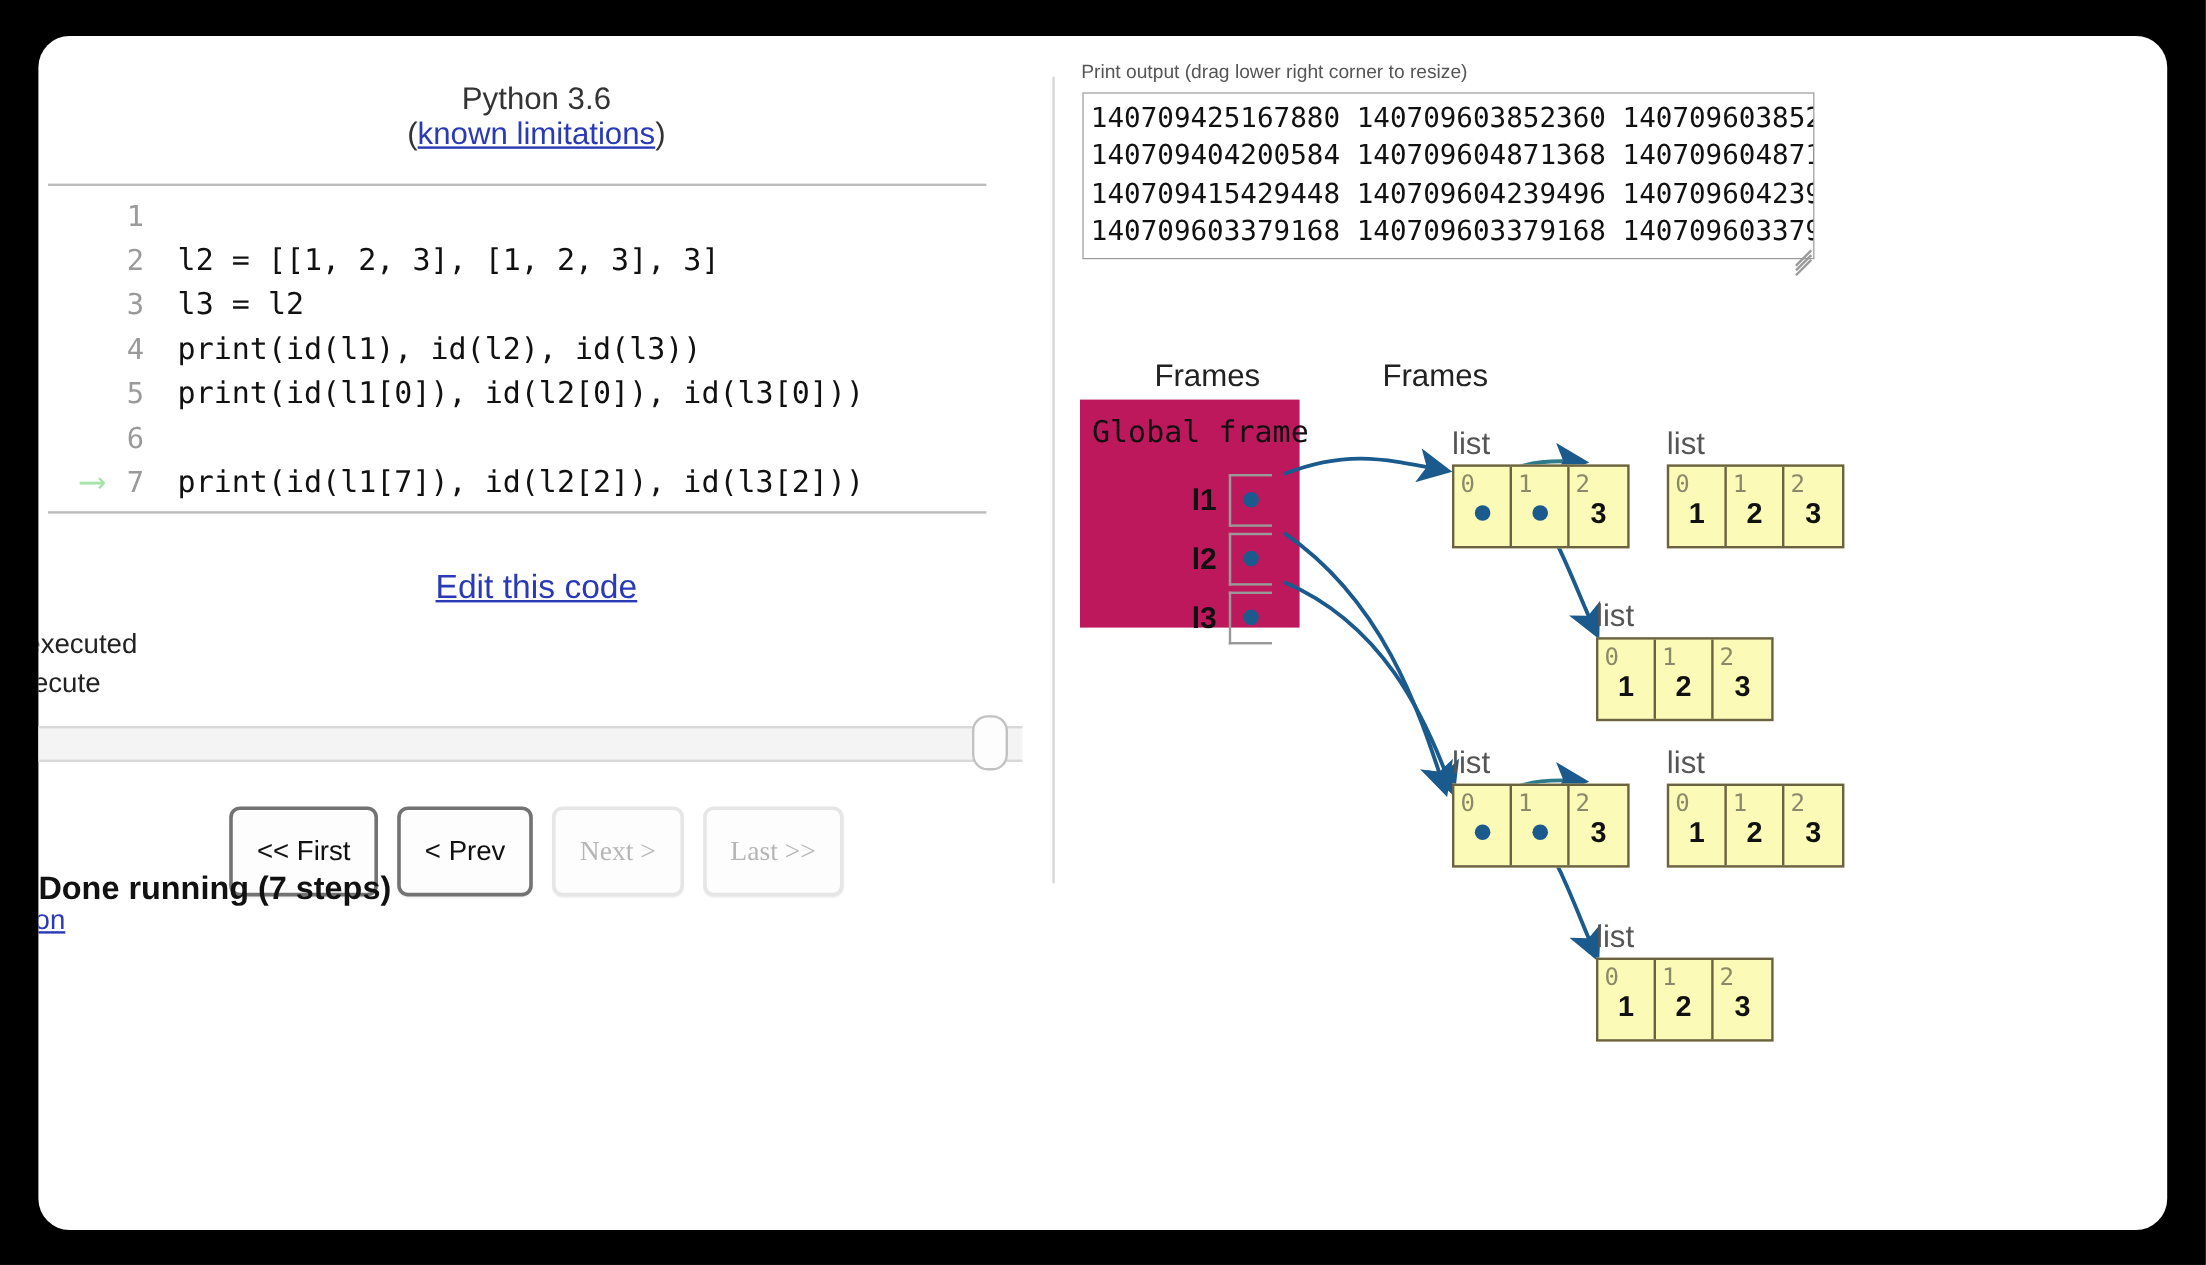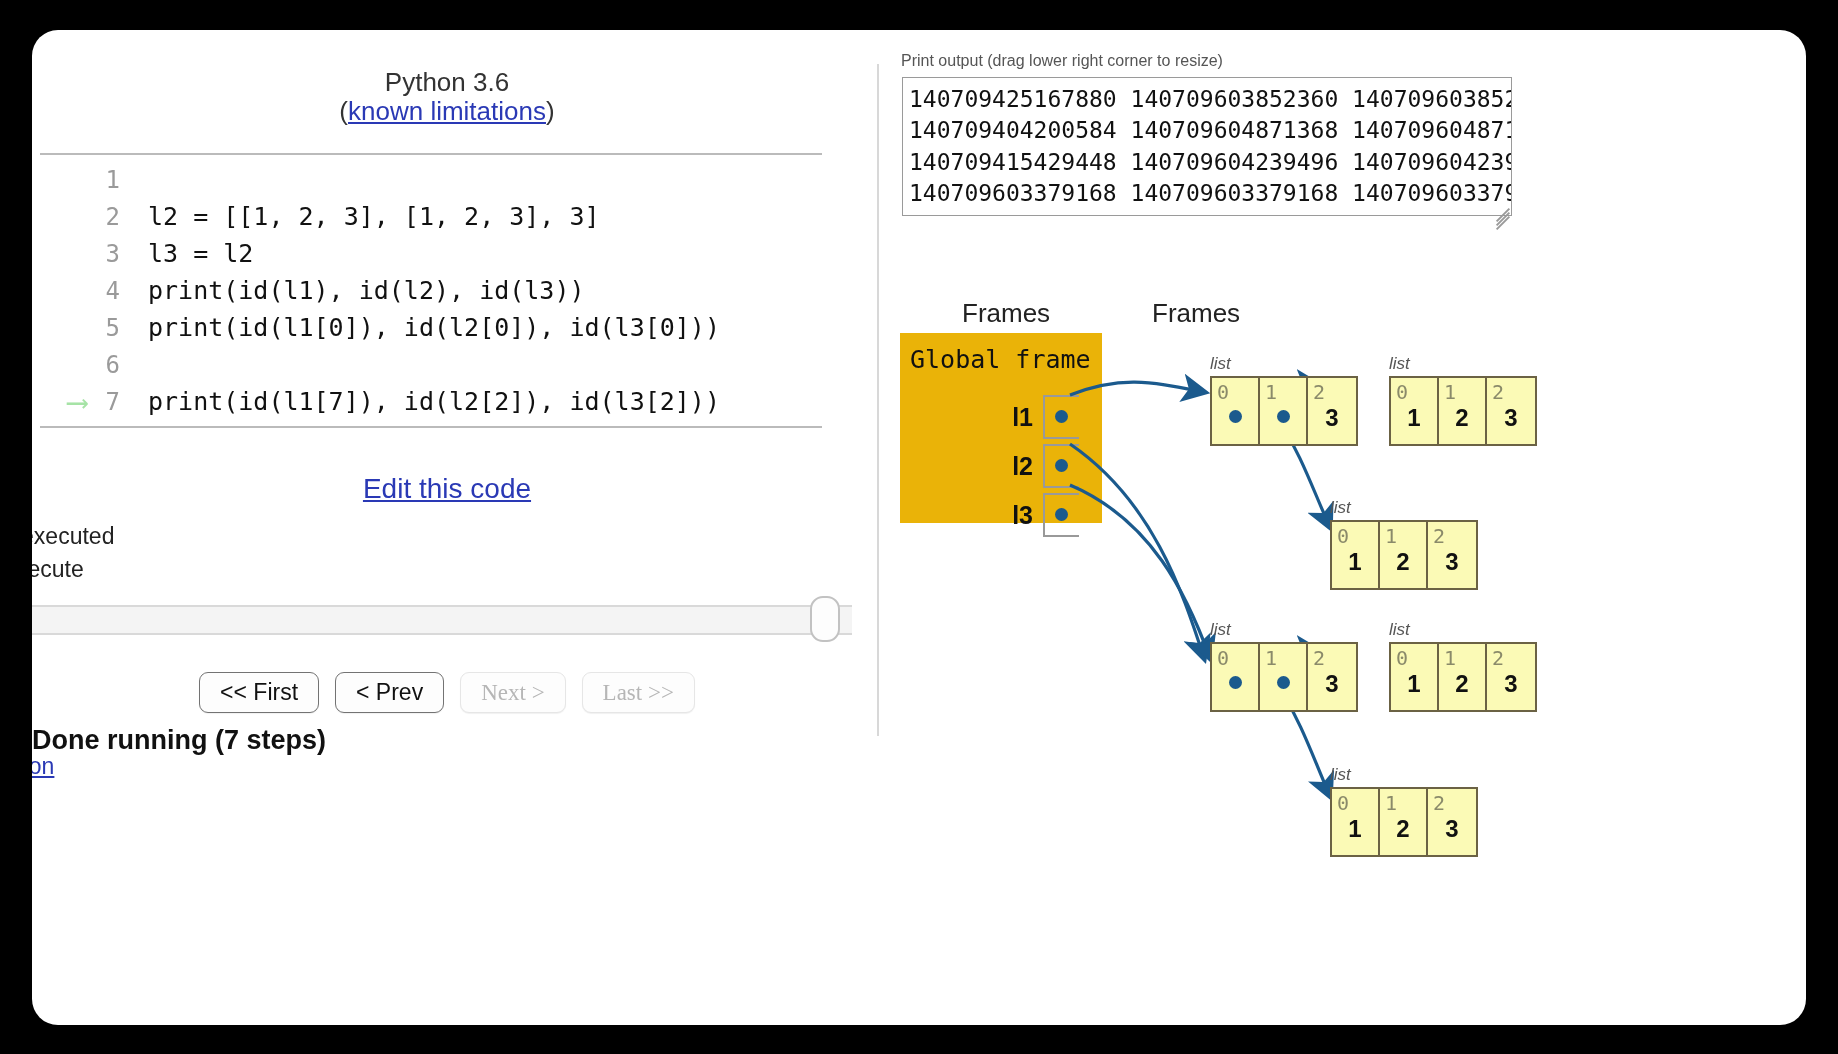--- a/index.html
+++ b/index.html
@@ -76,22 +76,22 @@
     width:26px;height:42px;border-radius:13px;
     background:#fdfdfd;border:2px solid #c2c2c2;
   }
   .btn-row{
     position:absolute;left:0;top:642px;width:830px;
     display:flex;justify-content:center;gap:16px;
   }
   .btn{
     font-family:"Liberation Sans", sans-serif;
     font-size:23px;
-    padding:6px 20px;
-    border:1px solid #737373;border-radius:9px;
+    padding:21px 20px;
+    border:3px solid #737373;border-radius:9px;
     background:#fdfdfd;color:#111;
     box-shadow:0 1px 1px rgba(0,0,0,.06);
   }
   .btn.disabled{color:#b6b6b6;border-color:#e6e6e6;font-family:Liberation Serif, serif;}
   .done-text{
     position:absolute;left:0;top:695px;width:830px;text-align:left;
     font-size:27px;font-weight:bold;color:#111;
   }
   .viz-link{
     position:absolute;left:-62px;top:723px;
@@ -127,22 +127,22 @@
     color:#888;font-size:16px;line-height:1;
   }
   .resize-grip i{display:block;height:2px;background:#9a9a9a;margin:2px 0;transform:rotate(-45deg);}
   .col-head{
     position:absolute;font-size:26px;color:#222;
   }
   .col-frames{left:110px;top:268px;}
   .col-objects{left:300px;top:268px;}
   .global-frame{
     position:absolute;left:48px;top:303px;
-    width:202px;height:190px;
-    background:#eab308;
+    width:183px;height:190px;
+    background:#be185d;
   }
   .gf-title{
     position:absolute;left:10px;top:12px;
     font-family:"DejaVu Sans Mono", monospace;
     font-size:25px;color:#111;white-space:nowrap;
   }
   .var-row{
     position:absolute;right:23px;
     display:flex;align-items:center;
   }
@@ -156,21 +156,21 @@
     border-top:2px solid #999;
     border-bottom:2px solid #999;
   }
   .var-dot{
     position:absolute;left:10px;top:13px;
     width:13px;height:13px;border-radius:50%;background:#1b5a8d;
   }
   
   .lobj{position:absolute;}
   .lobj .ltag{
-    font-size:17px;color:#555;margin-bottom:2px;font-style:italic;
+    font-size:26px;color:#555;margin-bottom:2px;
   }
   .lcells{display:flex;border:2px solid #6b6244;background:#fbfab6;}
   .lcell{
     position:relative;
     width:48px;height:66px;
     border-right:2px solid #6b6244;
     box-sizing:border-box;
   }
   .lcell:last-child{border-right:none;}
   .lcell .idx{

